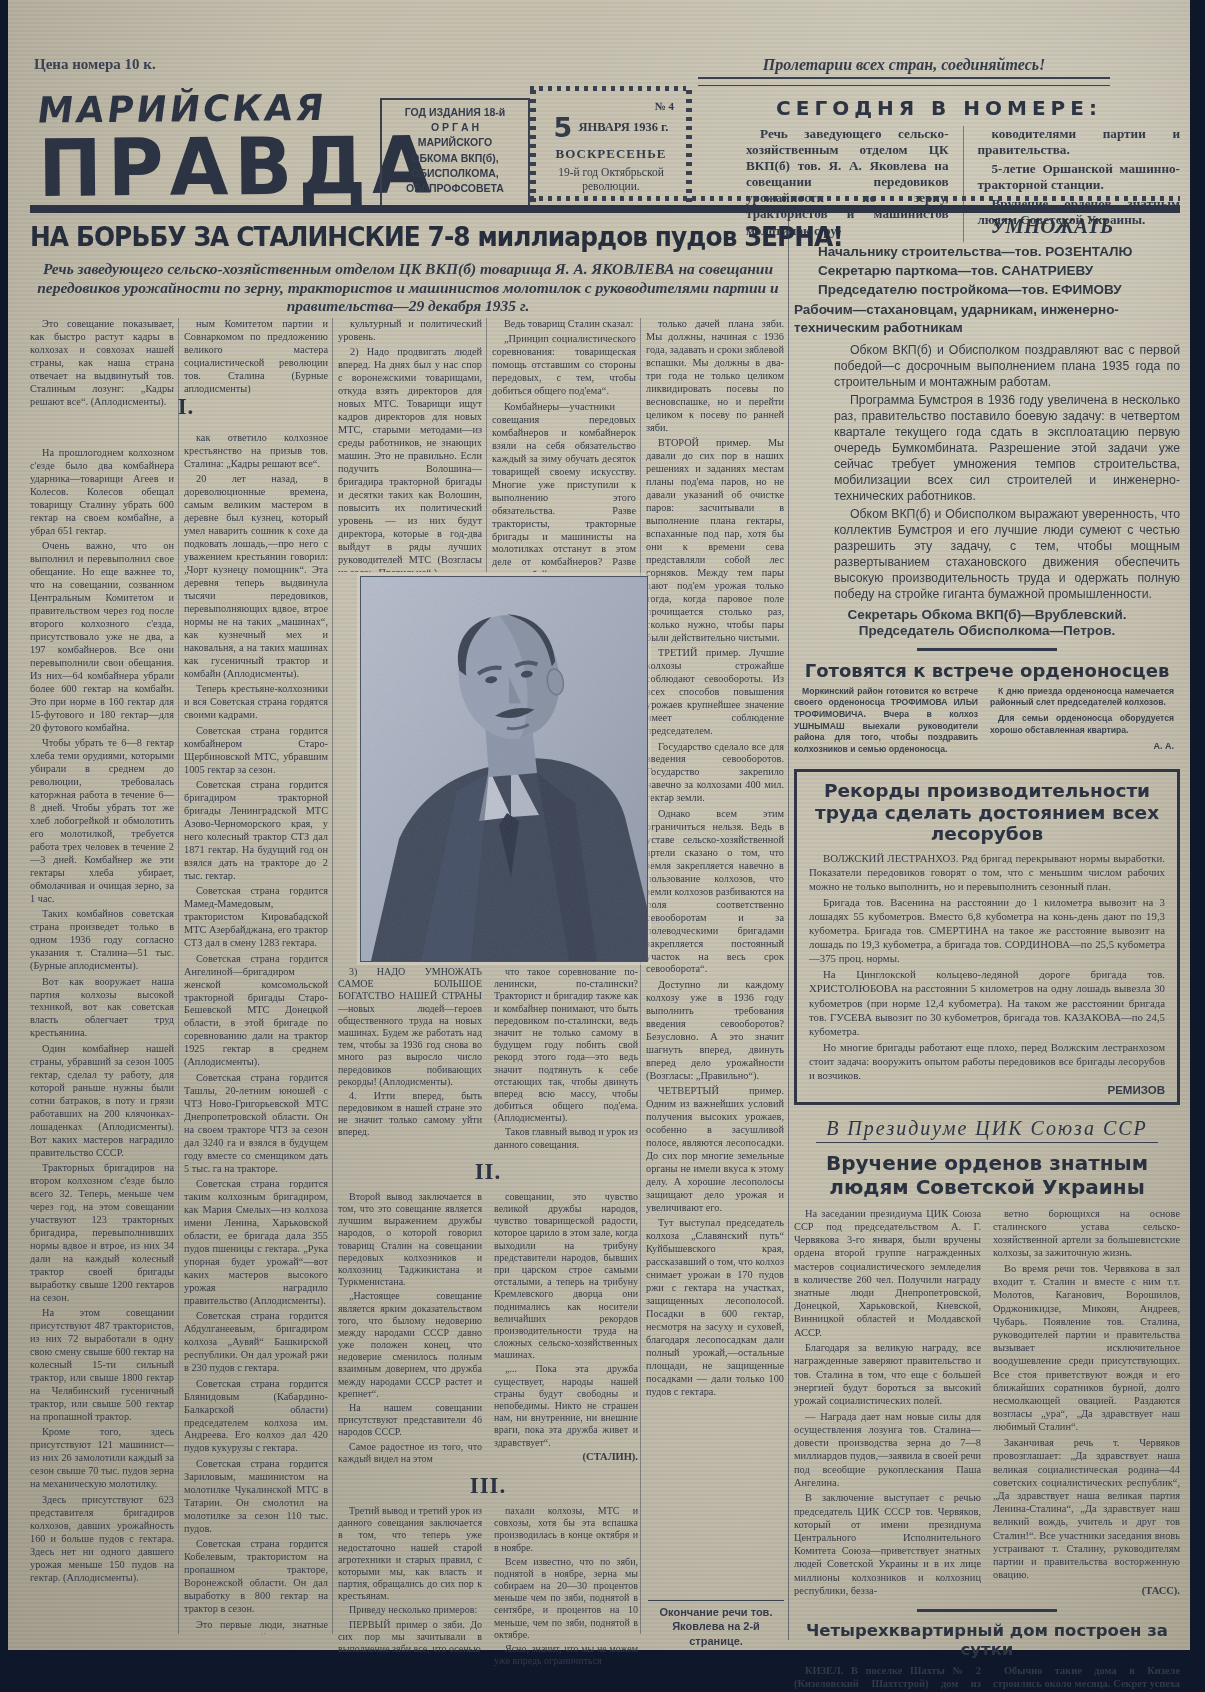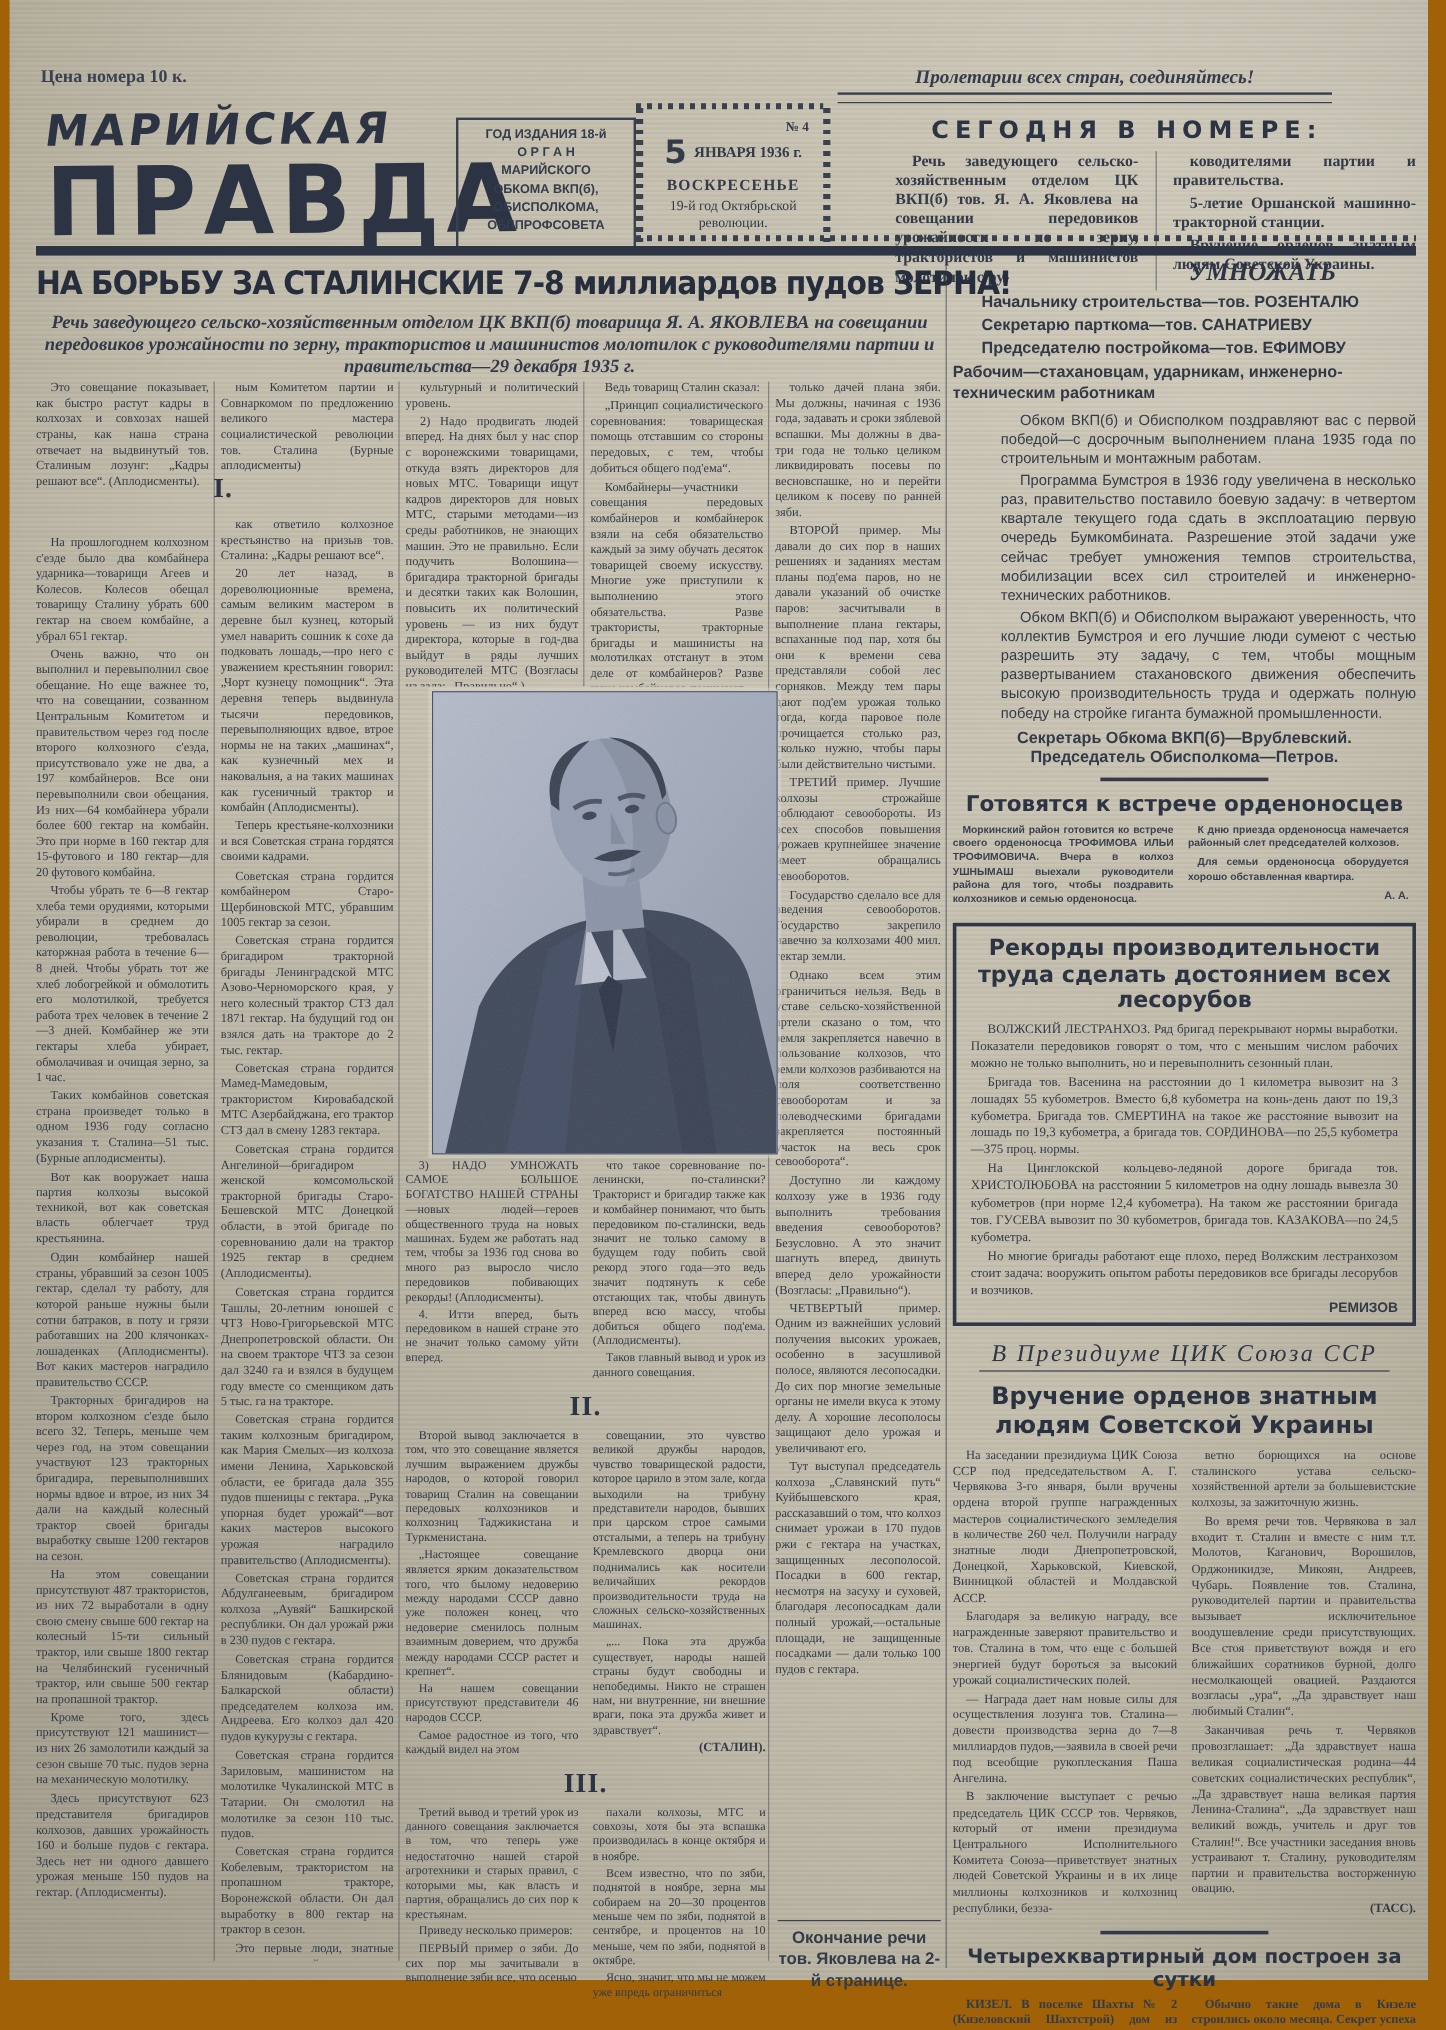--- a/index.html
+++ b/index.html
@@ -1,17 +1,17 @@
 <!DOCTYPE html>
 <html><head>
 <meta charset="utf-8">
 <style>
   html,body{margin:0;padding:0;background:#efedе8;}
   body{background:#efede8;}
-  .scan{position:relative;width:1205px;height:1692px;background:#a16207;overflow:hidden;}
+  .scan{position:relative;width:1205px;height:1692px;background:#0f172a;overflow:hidden;}
   .paper{
     position:absolute;left:8px;top:0;width:1182px;height:1650px;
     background:
       repeating-linear-gradient(0deg, rgba(255,255,255,.035) 0 2px, rgba(40,40,30,.03) 2px 4px),
       radial-gradient(ellipse at 18% 80%, rgba(60,60,50,.14), transparent 40%),
       radial-gradient(ellipse at 95% 10%, rgba(255,255,245,.25), transparent 35%),
       radial-gradient(ellipse at 50% 38%, #c9c4b4 0%, #c3bdac 55%, #a9a392 100%);
     font-family:"Liberation Serif", serif;
     color:#333b49;
   }
@@ -69,21 +69,21 @@
   
   .photo{left:352px;top:576px;width:286px;height:384px;border:1px solid #49536а;border:1px solid #495366;background:#b0b6c4;box-shadow:0 0 0 3px rgba(220,216,203,.5);}
   .photo svg{display:block;width:100%;height:100%;}
   
   .midblock{left:330px;top:966px;width:300px;}
   .midblock .twocol{display:flex;gap:12px;}
   .midblock .twocol>div{width:144px;font-size:10px;line-height:1.22;}
   .midblock p{text-align:justify;text-indent:11px;margin:0 0 2px;}
   .stalin-sig{text-align:right;font-weight:bold;font-size:10.5px;margin-top:2px;}
   .footer-note{left:640px;top:1600px;width:136px;border-top:1.5px solid #39414f;padding-top:4px;
-    font-family:"Liberation Sans",sans-serif;font-weight:bold;font-size:14px;line-height:1.3;text-align:center;color:#343c4b;}
+    font-family:"Liberation Sans",sans-serif;font-weight:bold;font-size:11px;line-height:1.3;text-align:center;color:#343c4b;}
   
   .sidebar{left:786px;top:214px;width:386px;}
   .bum-title{font-style:italic;font-weight:bold;font-size:21px;text-align:center;padding-left:130px;color:#2d3544;}
   .bum-addr{margin-top:4px;font-family:"Liberation Sans",sans-serif;font-weight:bold;font-size:13.5px;line-height:1.35;color:#313946;}
   .bum-addr p{margin:0 0 1px;padding-left:24px;text-indent:0;}
   .bum-addr p:last-child{padding-left:0;}
   .bum-body{margin-top:6px;font-family:"Liberation Sans",sans-serif;font-size:12.3px;line-height:1.3;color:#343c4a;margin-left:40px;}
   .bum-body p{margin:0 0 2px;text-indent:16px;text-align:justify;}
   .bum-sigs{margin-top:4px;font-size:13.5px;text-align:center;}
   .bum-sigs p{margin:0;} .bum-sigs b{font-family:"Liberation Sans",sans-serif;}
@@ -212,21 +212,21 @@
         <p>2) Надо продвигать людей вперед. На днях был у нас спор с воронежскими товарищами, откуда взять директоров для новых МТС. Товарищи ищут кадров директоров для новых МТС, старыми методами—из среды работников, не знающих машин. Это не правильно. Если подучить Волошина—бригадира тракторной бригады и десятки таких как Волошин, повысить их политический уровень — из них будут директора, которые в год-два выйдут в ряды лучших руководителей МТС (Возгласы из зала: „Правильно“.)</p>
       </div>
     <div class="abs col c4a">
         <p>Ведь товарищ Сталин сказал:</p>
         <p>„Принцип социалистического соревнования: товарищеская помощь отставшим со стороны передовых, с тем, чтобы добиться общего под'ема“.</p>
         <p>Комбайнеры—участники совещания передовых комбайнеров и комбайнерок взяли на себя обязательство каждый за зиму обучать десяток товарищей своему искусству. Многие уже приступили к выполнению этого обязательства. Разве трактористы, тракторные бригады и машинисты на молотилках отстанут в этом деле от комбайнеров? Разве хуже комбайнеров понимают,</p>
       </div>
     <div class="abs col c5">
         <p>только дачей плана зяби. Мы должны, начиная с 1936 года, задавать и сроки зяблевой вспашки. Мы должны в два-три года не только целиком ликвидировать посевы по весновспашке, но и перейти целиком к посеву по ранней зяби.</p>
         <p>ВТОРОЙ пример. Мы давали до сих пор в наших решениях и заданиях местам планы под'ема паров, но не давали указаний об очистке паров: засчитывали в выполнение плана гектары, вспаханные под пар, хотя бы они к времени сева представляли собой лес сорняков. Между тем пары дают под'ем урожая только тогда, когда паровое поле прочищается столько раз, сколько нужно, чтобы пары были действительно чистыми.</p>
-        <p>ТРЕТИЙ пример. Лучшие колхозы строжайше соблюдают севообороты. Из всех способов повышения урожаев крупнейшее значение имеет обращались севооборотов.</p>
+        <p>ТРЕТИЙ пример. Лучшие колхозы строжайше соблюдают севообороты. Из всех способов повышения урожаев крупнейшее значение имеет соблюдение председателем.</p>
         <p>Государство сделало все для введения севооборотов. Государство закрепило навечно за колхозами 400 мил. гектар земли.</p>
         <p>Однако всем этим ограничиться нельзя. Ведь в уставе сельско-хозяйственной артели сказано о том, что земля закрепляется навечно в пользование колхозов, что земли колхозов разбиваются на поля соответственно севооборотам и за полеводческими бригадами закрепляется постоянный участок на весь срок севооборота“.</p>
         <p>Доступно ли каждому колхозу уже в 1936 году выполнить требования введения севооборотов? Безусловно. А это значит шагнуть вперед, двинуть вперед дело урожайности (Возгласы: „Правильно“).</p>
         <p>ЧЕТВЕРТЫЙ пример. Одним из важнейших условий получения высоких урожаев, особенно в засушливой полосе, являются лесопосадки. До сих пор многие земельные органы не имели вкуса к этому делу. А хорошие лесополосы защищают дело урожая и увеличивают его.</p>
         <p>Тут выступал председатель колхоза „Славянский путь“ Куйбышевского края, рассказавший о том, что колхоз снимает урожаи в 170 пудов ржи с гектара на участках, защищенных лесополосой. Посадки в 600 гектар, несмотря на засуху и суховей, благодаря лесопосадкам дали полный урожай,—остальные площади, не защищенные посадками — дали только 100 пудов с гектара.</p>
       </div>
 
     <div class="abs photo">
       <svg viewBox="0 0 286 384" preserveAspectRatio="none">
         <defs>

